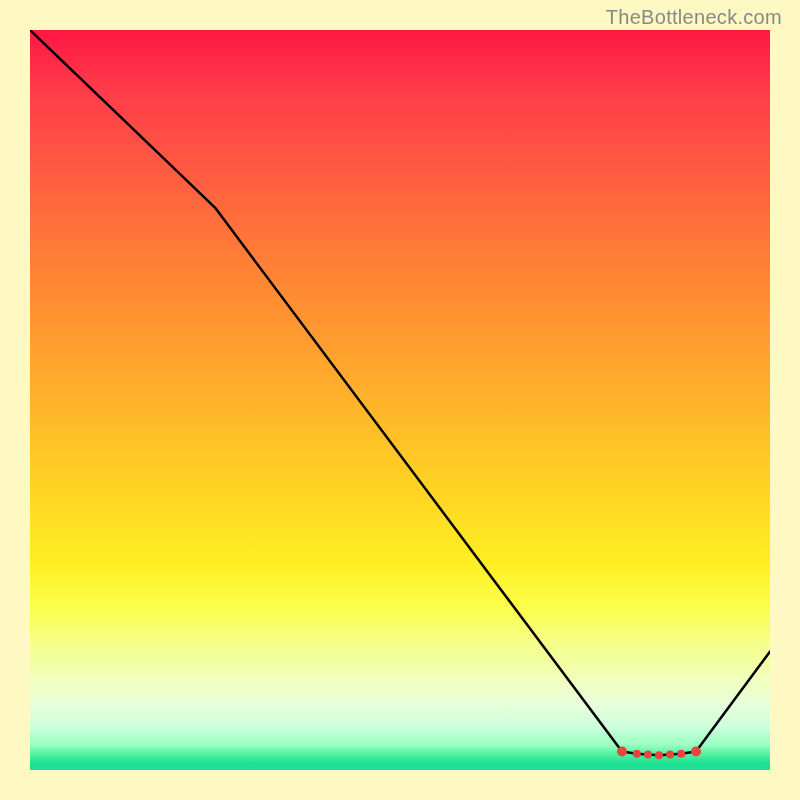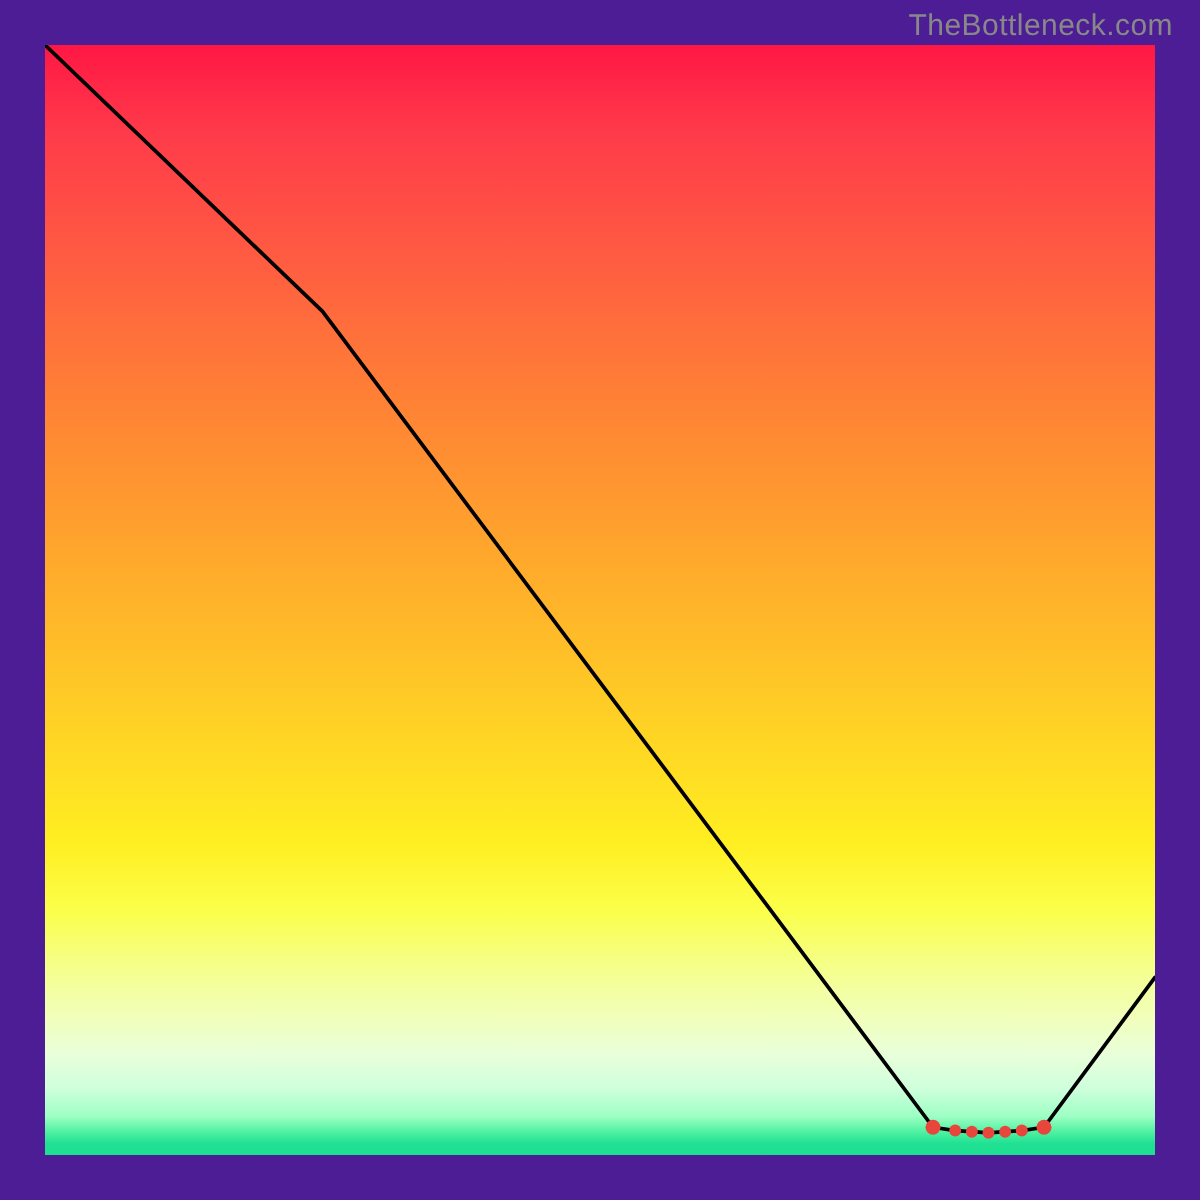--- a/index.html
+++ b/index.html
@@ -7,21 +7,21 @@
     padding: 0;
     background: #000;
     width: 800px;
     height: 800px;
     overflow: hidden;
     font-family: Arial, sans-serif;
   }
   .outer {
     width: 800px;
     height: 800px;
-    background: #4c1d95;
+    background: #fef9c3;
     position: relative;
   }
   .attribution {
     position: absolute;
     top: 6px;
     right: 18px;
     color: #888;
     font-size: 20px;
     font-weight: 500;
     letter-spacing: 0.3px;

